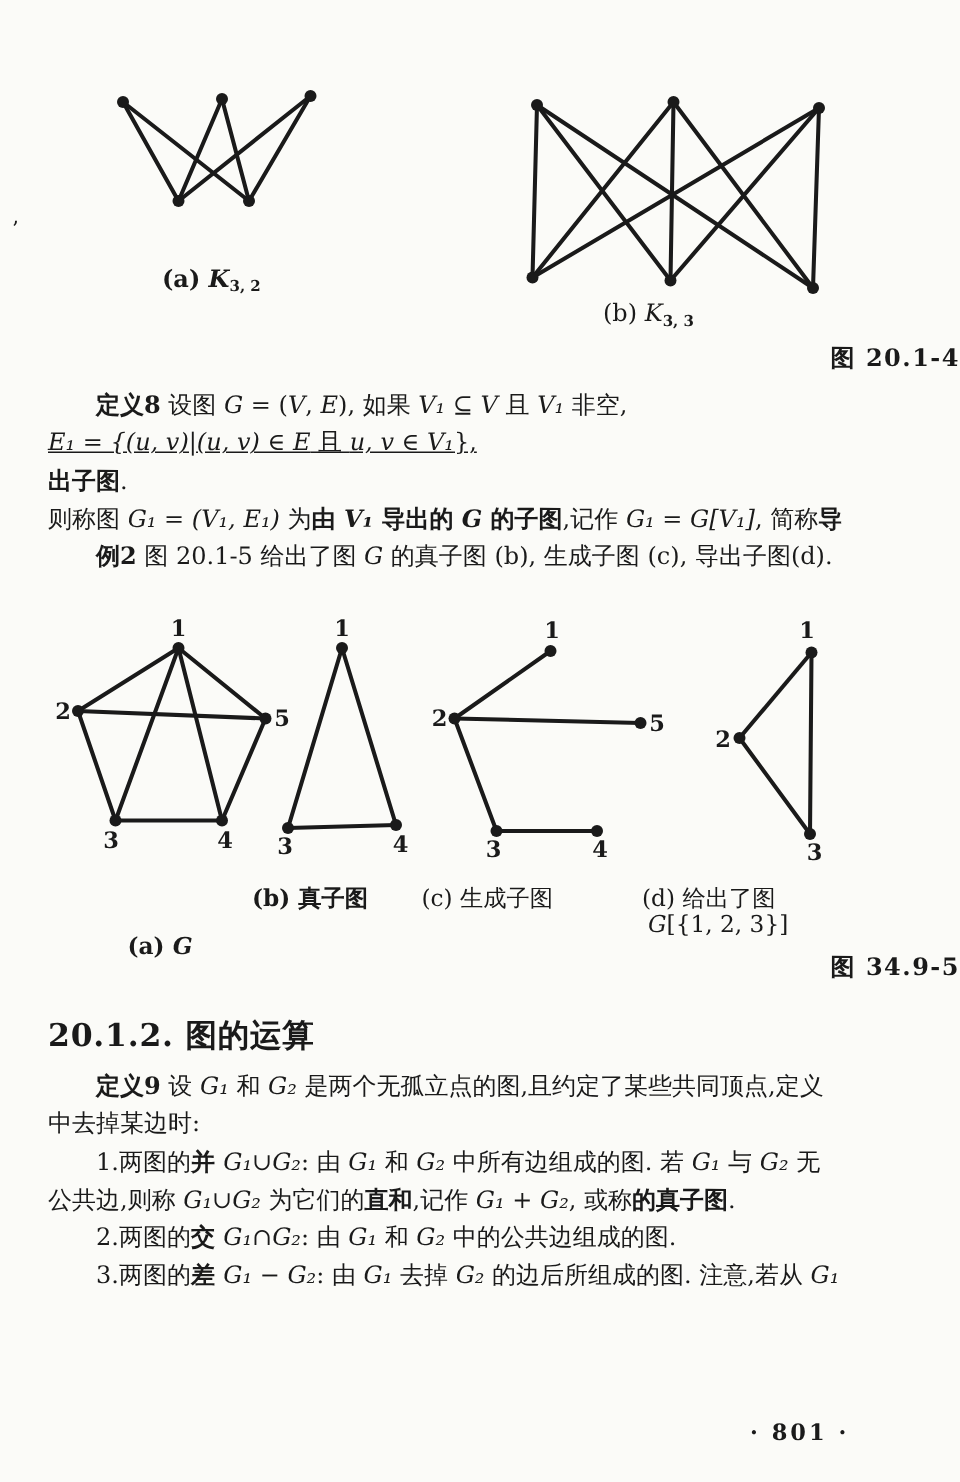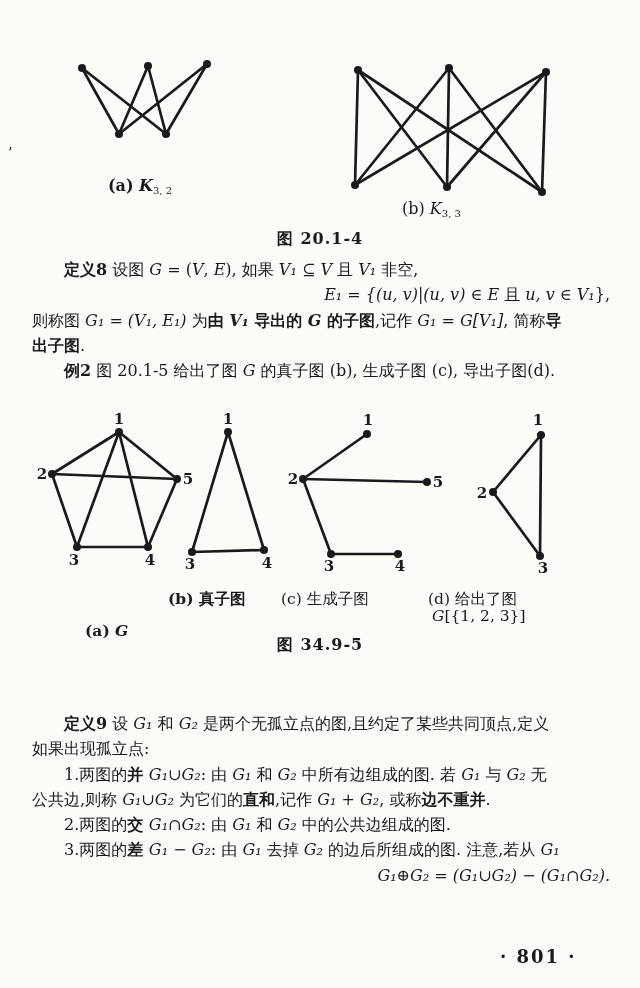--- a/index.html
+++ b/index.html
@@ -3,35 +3,35 @@
 <meta charset="utf-8">
 <style>
   html,body{margin:0;padding:0;background:#888;}
   .page{position:relative;width:640px;height:988px;background:#fbfbf8;
         font-family:"DejaVu Serif","Liberation Serif",serif;color:#1a1a1a;
         overflow:hidden;margin:0 auto;}
   .abs{position:absolute;}
   .tblock{font-size:16px;line-height:25.3px;}
   .ln{white-space:nowrap;}
   .ind{text-indent:32px;}
-  .ctr{text-align:right;text-indent:0;}
+  .ctr{text-align:left;text-indent:0;text-decoration:underline;}
   .sb{font-weight:bold;}
   .si{font-style:italic;}
   .sbi{font-weight:bold;font-style:italic;}
-  .ssub{font-size:10px;vertical-align:-3px;}
-  .caption{font-size:16px;font-weight:bold;letter-spacing:1px;left:0;width:640px;text-align:center;}
+  .ssub{font-size:10px;vertical-align:-3px;font-weight:bold;}
+  .caption{font-size:16px;font-weight:bold;letter-spacing:1px;left:0;width:640px;text-align:right;}
   .figlabel{font-size:16px;white-space:nowrap;}
   .capline{font-size:15.5px;white-space:nowrap;}
   .heading{font-size:21px;font-weight:bold;white-space:nowrap;letter-spacing:0.5px;}
   .graph svg{overflow:visible;display:block;}
   .graph line{stroke:#1a1a1a;stroke-width:2.7;stroke-linecap:round;}
   .graph circle{fill:#1a1a1a;}
   .graph text{font-family:"DejaVu Serif",serif;font-weight:bold;font-size:15px;
               fill:#1a1a1a;text-anchor:middle;}
-  .pagenum{font-size:18px;font-weight:bold;letter-spacing:2px;white-space:nowrap;}
+  .pagenum{font-size:15px;font-weight:bold;letter-spacing:2px;white-space:nowrap;}
   .artifact{font-size:14px;}
 </style>
 </head>
 <body>
 
 <div class="page">
 
   <div class="abs graph" style="left:38px;top:46px">
       <svg width="192" height="96">
         <line x1="44" y1="22" x2="81" y2="88"></line>
@@ -68,22 +68,22 @@
     </div>
 
   <div class="abs figlabel" style="left:108px;top:176px"><span class="sb">(a) </span><span class="sbi">K</span><span class="ssub">3, 2</span></div>
   <div class="abs figlabel" style="left:402px;top:199px"><span>(b) </span><span class="si">K</span><span class="ssub">3, 3</span></div>
 
   <div class="abs caption" style="top:229px"><span class="sb">图  20.1-4</span></div>
 
   <div class="abs tblock" style="left:32px;top:257px;width:578px">
       <div class="ln ind"><span class="sb">定义8</span><span>  设图 </span><span class="si">G</span><span> = (</span><span class="si">V</span><span>, </span><span class="si">E</span><span>), 如果 </span><span class="si">V₁ ⊆ V</span><span> 且 </span><span class="si">V₁</span><span> 非空,</span></div>
       <div class="ln ctr"><span class="si">E₁ = {(u, v)|(u, v) ∈ E</span><span> 且 </span><span class="si">u, v ∈ V₁</span><span>},</span></div>
+      <div class="ln"><span class="sb">出子图</span><span>.</span></div>
       <div class="ln"><span>则称图 </span><span class="si">G₁ = (V₁, E₁)</span><span> 为</span><span class="sb">由 </span><span class="sbi">V₁</span><span class="sb"> 导出的 </span><span class="sbi">G</span><span class="sb"> 的子图</span><span>,记作 </span><span class="si">G₁ = G[V₁]</span><span>, 简称</span><span class="sb">导</span></div>
-      <div class="ln"><span class="sb">出子图</span><span>.</span></div>
       <div class="ln ind"><span class="sb">例2</span><span>  图 20.1-5 给出了图 </span><span class="si">G</span><span> 的真子图 (b), 生成子图 (c), 导出子图(d).</span></div>
     </div>
 
   <div class="abs graph" style="left:38px;top:412px">
       <svg width="152" height="162">
         <line x1="81" y1="20" x2="14" y2="62"></line>
         <line x1="81" y1="20" x2="139" y2="67"></line>
         <line x1="14" y1="62" x2="139" y2="67"></line>
         <line x1="14" y1="62" x2="39" y2="135"></line>
         <line x1="139" y1="67" x2="110" y2="135"></line>
@@ -148,28 +148,28 @@
     </div>
 
   <div class="abs capline" style="left:85px;top:621px"><span class="sb">(a) </span><span class="sbi">G</span></div>
   <div class="abs capline" style="left:168px;top:589px"><span class="sb">(b) </span><span class="sb">真子图</span></div>
   <div class="abs capline" style="left:281px;top:589px"><span>(c) 生成子图</span></div>
   <div class="abs capline" style="left:428px;top:589px"><span>(d) 给出了图</span></div>
   <div class="abs capline" style="left:432px;top:607px"><span class="si">G</span><span>[{1, 2, 3}]</span></div>
 
   <div class="abs caption" style="top:635px"><span class="sb">图  34.9-5</span></div>
 
+  <div class="abs heading" style="left:32px;top:676px"><span class="sb">20.1.2. 图的运算</span></div>
 
   <div class="abs tblock" style="left:32px;top:711px;width:578px">
       <div class="ln ind"><span class="sb">定义9</span><span>  设 </span><span class="si">G₁</span><span> 和 </span><span class="si">G₂</span><span> 是两个无孤立点的图,且约定了某些共同顶点,定义</span></div>
-      <div class="ln"><span>如果出现孤立点:</span></div>
+      <div class="ln"><span>中去掉某边时:</span></div>
       <div class="ln ind"><span>1.两图的</span><span class="sb">并 </span><span class="si">G₁∪G₂</span><span>: 由 </span><span class="si">G₁</span><span> 和 </span><span class="si">G₂</span><span> 中所有边组成的图.  若 </span><span class="si">G₁</span><span> 与 </span><span class="si">G₂</span><span> 无</span></div>
-      <div class="ln"><span>公共边,则称 </span><span class="si">G₁∪G₂</span><span> 为它们的</span><span class="sb">直和</span><span>,记作 </span><span class="si">G₁ + G₂</span><span>, 或称</span><span class="sb">边不重并</span><span>.</span></div>
+      <div class="ln"><span>公共边,则称 </span><span class="si">G₁∪G₂</span><span> 为它们的</span><span class="sb">直和</span><span>,记作 </span><span class="si">G₁ + G₂</span><span>, 或称</span><span class="sb">的真子图</span><span>.</span></div>
       <div class="ln ind"><span>2.两图的</span><span class="sb">交 </span><span class="si">G₁∩G₂</span><span>: 由 </span><span class="si">G₁</span><span> 和 </span><span class="si">G₂</span><span> 中的公共边组成的图.</span></div>
       <div class="ln ind"><span>3.两图的</span><span class="sb">差 </span><span class="si">G₁ − G₂</span><span>: 由 </span><span class="si">G₁</span><span> 去掉 </span><span class="si">G₂</span><span> 的边后所组成的图. 注意,若从 </span><span class="si">G₁</span></div>
-      <div class="ln ctr"><span class="si">G₁⊕G₂ = (G₁∪G₂) − (G₁∩G₂).</span></div>
     </div>
 
   <div class="abs pagenum" style="left:500px;top:946px">· 801 ·</div>
 
   <div class="abs artifact" style="left:8px;top:145px">’</div>
 
 </div>
 
 </body></html>

